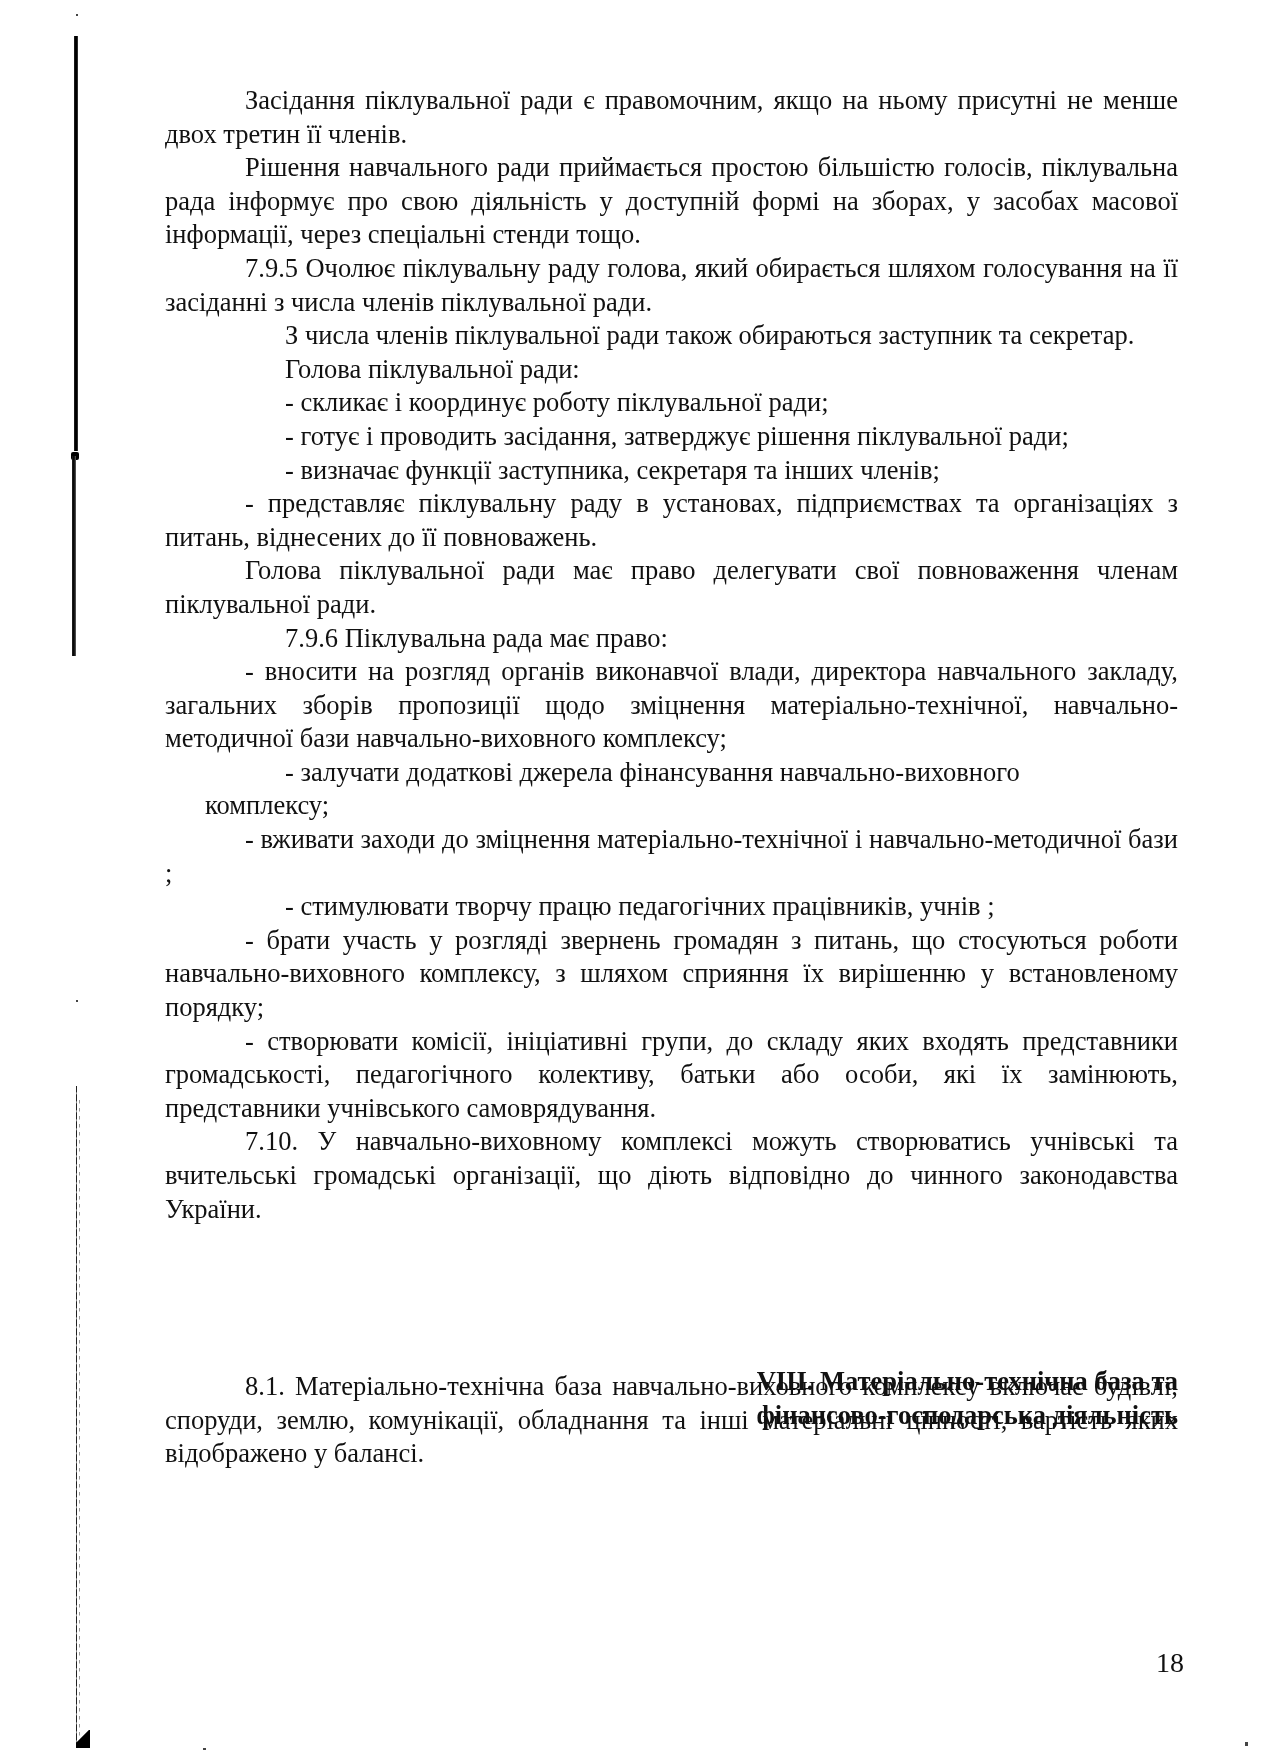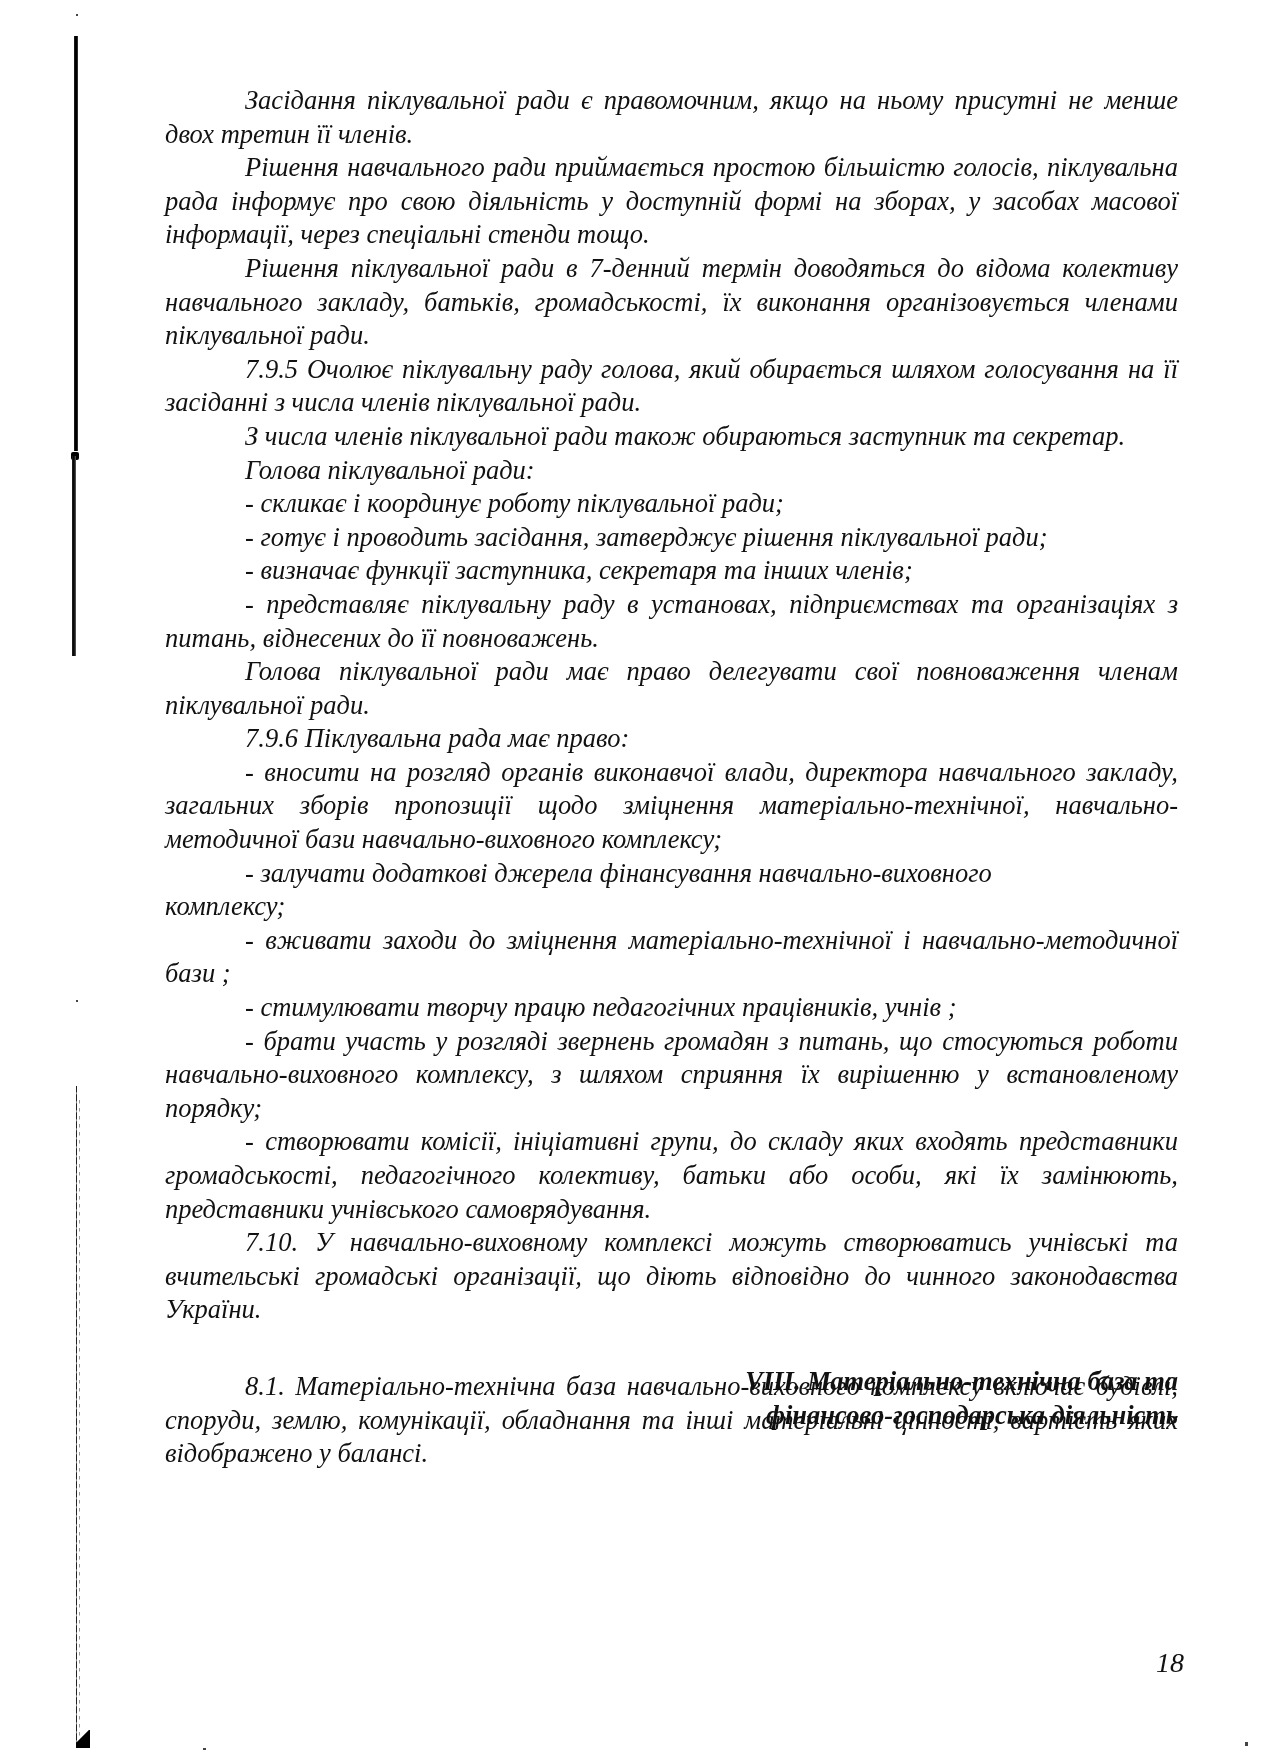--- a/index.html
+++ b/index.html
@@ -13,38 +13,38 @@
       position: relative;
       overflow: hidden;
       font-family: "Liberation Serif", "DejaVu Serif", serif;
       color: #111111;
     }
     .page {
       position: absolute;
       left: 0; top: 0;
       width: 1275px; height: 1550px;
       background: #ffffff;
-      font-style: italic;
     }
     .text-column {
       position: absolute;
       left: 165px;
       top: 84px;
       width: 1013px;
       font-size: 26.5px;
       line-height: 33.6px;
     }
     .para {
       margin: 0;
       text-indent: 80px;
       text-align: justify;
       hyphens: none;
     }
     .para.no-just {
       text-align: left;
+      margin-left: 40px;
     }
     .heading {
       position: absolute;
       left: 165px;
       top: 1365px;
       width: 1013px;
       text-align: right;
       font-weight: bold;
       font-size: 26.5px;
       line-height: 33.6px;
@@ -135,21 +135,20 @@
   <div class="scan-line thin2"></div>
   <div class="scan-line foot"></div>
   <div class="scan-dot" style="left:76px;top:14px;"></div>
   <div class="scan-dot" style="left:76px;top:1000px;"></div>
   <div class="scan-dot" style="left:1245px;top:1742px;width:3px;height:4px;"></div>
   <div class="scan-dot" style="left:203px;top:1748px;width:3px;height:2px;"></div>
 
   <div class="text-column">
     <p class="para">Засідання піклувальної ради є правомочним, якщо на ньому присутні не менше двох третин її членів.</p>
     <p class="para">Рішення навчального ради приймається простою більшістю голосів, піклувальна рада інформує про свою діяльність у доступній формі на зборах, у засобах масової інформації, через спеціальні стенди тощо.</p>
-    <p class="para">Рішення піклувальної ради в 7-денний термін доводяться до відома колективу навчального закладу, батьків, громадськості, їх виконання організовується членами піклувальної ради.</p>
     <p class="para">7.9.5 Очолює піклувальну раду голова, який обирається шляхом голосування на її засіданні з числа членів піклувальної ради.</p>
     <p class="para no-just">З числа членів піклувальної ради також обираються заступник та секретар.</p>
     <p class="para no-just">Голова піклувальної ради:</p>
     <p class="para no-just">- скликає і координує роботу піклувальної ради;</p>
     <p class="para no-just">- готує і проводить засідання, затверджує рішення піклувальної ради;</p>
     <p class="para no-just">- визначає функції заступника, секретаря та інших членів;</p>
     <p class="para">- представляє піклувальну раду в установах, підприємствах та організаціях з питань, віднесених до її повноважень.</p>
     <p class="para">Голова піклувальної ради має право делегувати свої повноваження членам піклувальної ради.</p>
     <p class="para no-just">7.9.6 Піклувальна рада має право:</p>
     <p class="para">- вносити на розгляд органів виконавчої влади, директора навчального закладу, загальних зборів пропозиції щодо зміцнення матеріально-технічної, навчально-методичної бази навчально-виховного комплексу;</p>

